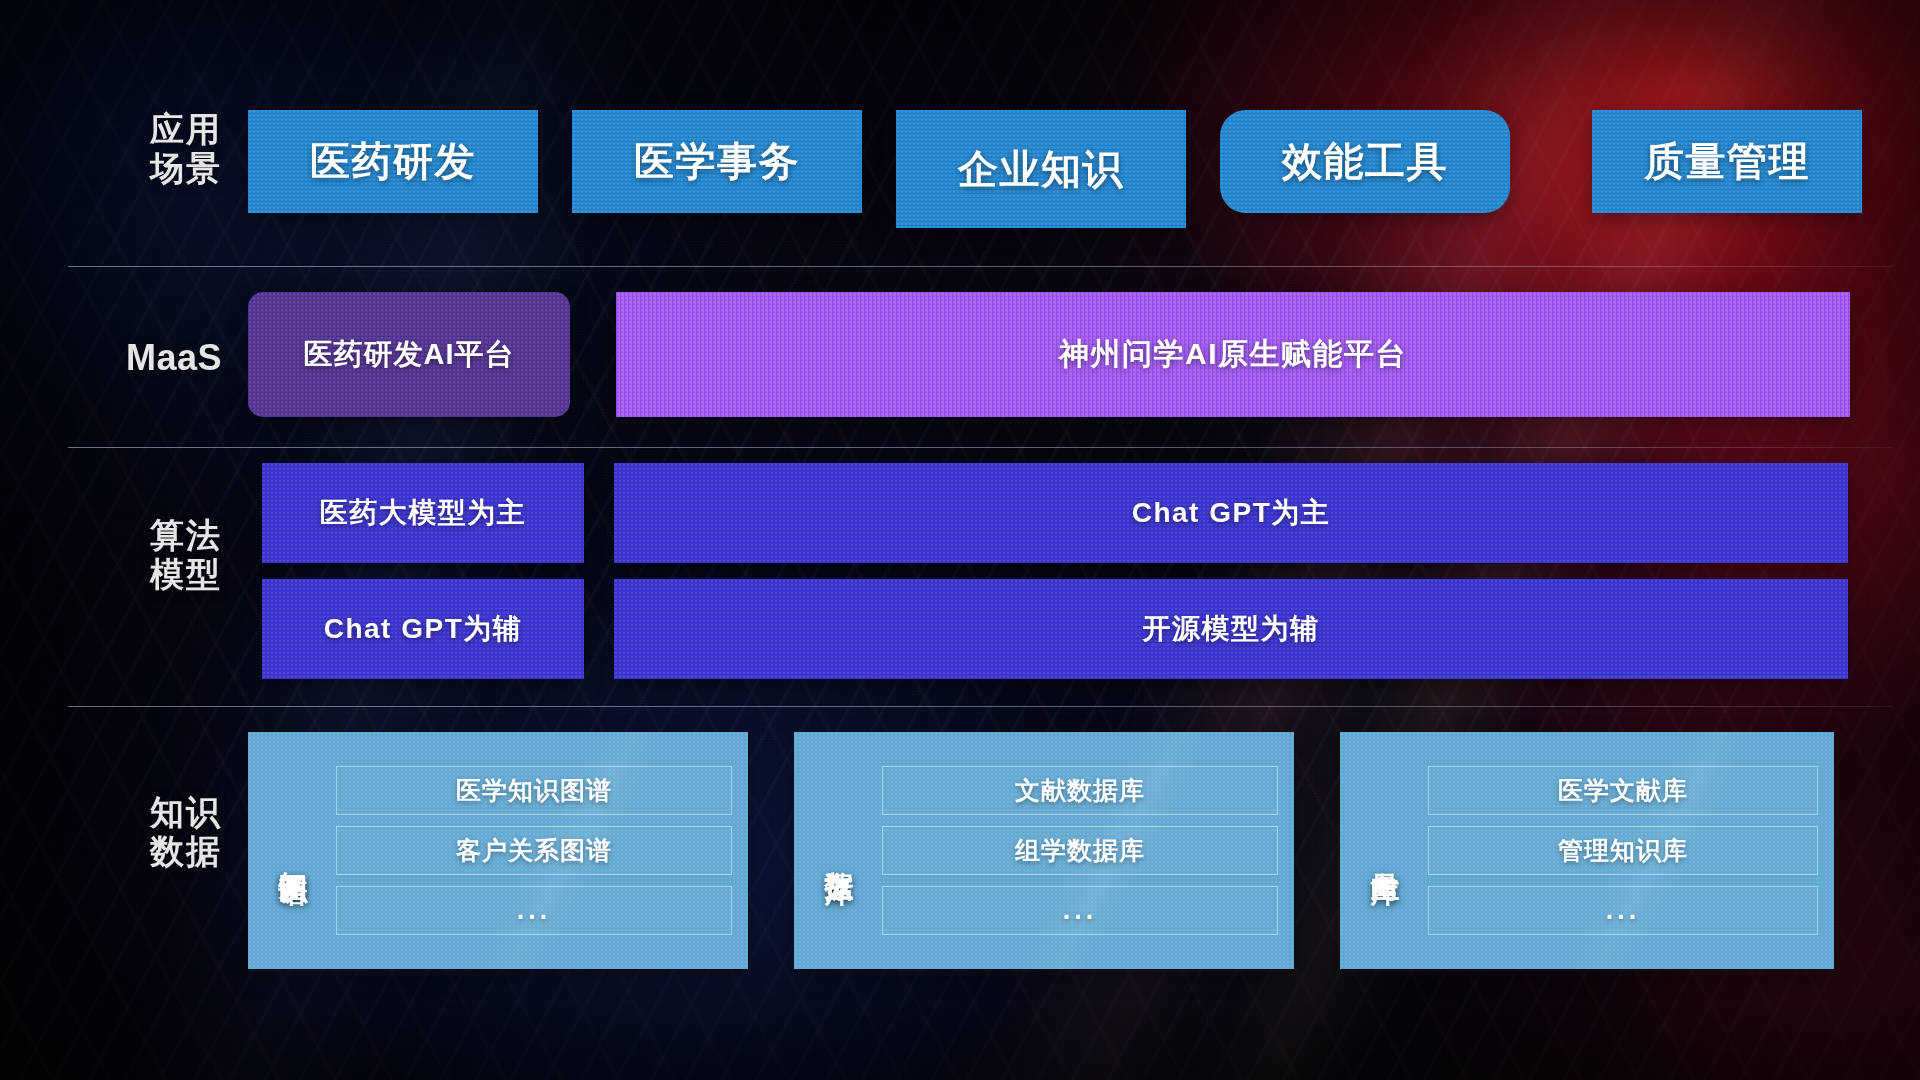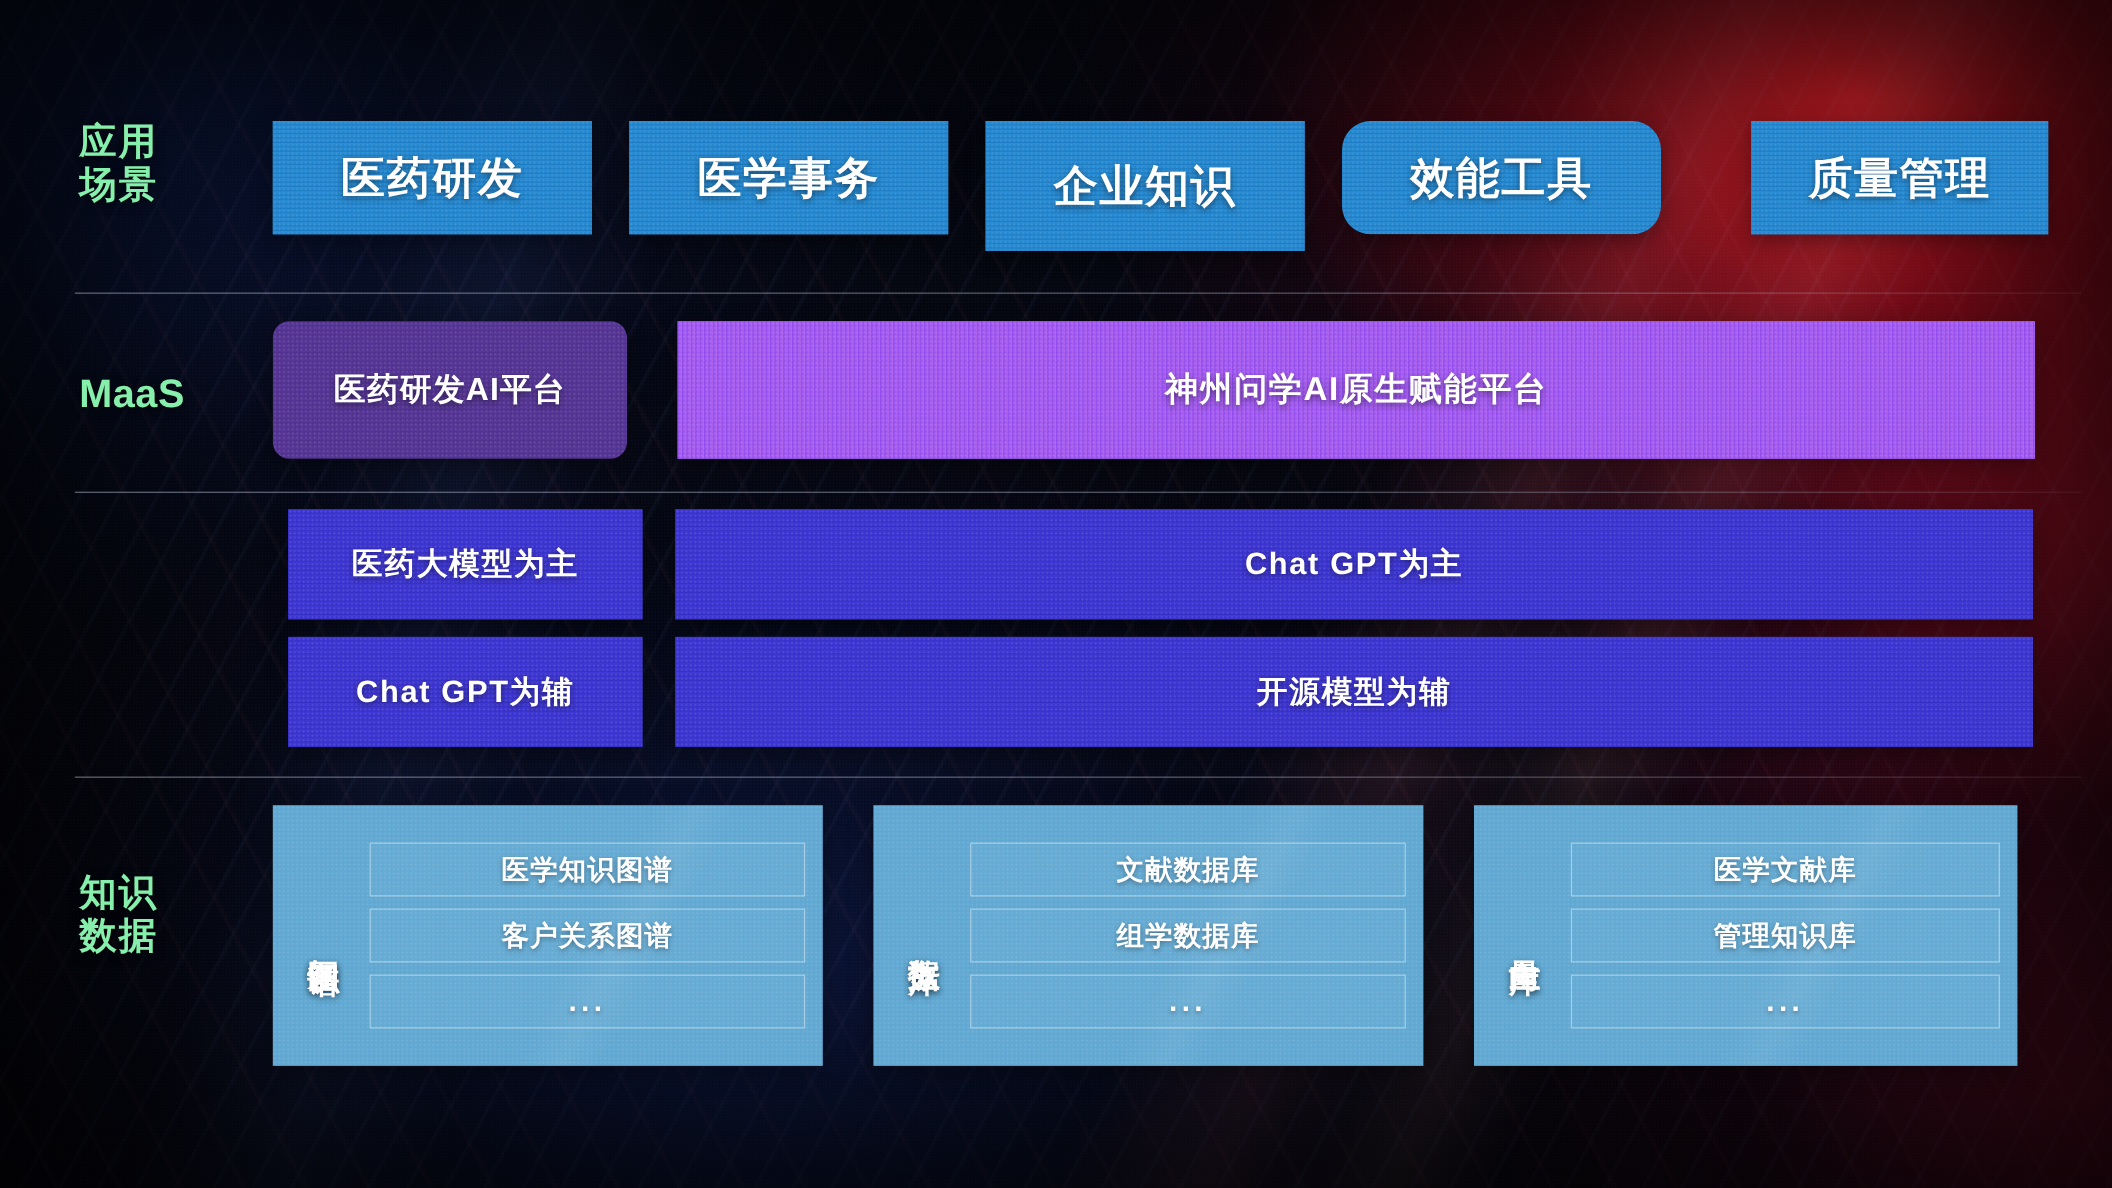--- a/index.html
+++ b/index.html
@@ -66,22 +66,22 @@
 
   
   #diagram {
     position: absolute;
     inset: 0;
   }
 
   .row-label {
     position: absolute;
     width: 150px;
-    text-align: left;
-    color: #86efac;
+    text-align: right;
+    color: #e5e5e5;
     font-weight: 700;
     letter-spacing: 2px;
     line-height: 1.16;
     text-shadow: 0 2px 10px rgba(0,0,0,.65);
     white-space: pre-line;
   }
   .row-label.cn { font-size: 34px; }
   .row-label.en { font-size: 36px; letter-spacing: 0.5px; }
 
   .divider {
@@ -249,20 +249,22 @@
 
     <div class="box box-maas-left" style="left:248px; top:292px; width:322px; height:125px;">
       <span>医药研发AI平台</span>
     </div>
     <div class="box box-maas-right" style="left:600px; top:292px; width:1234px; height:125px;">
       <span>神州问学AI原生赋能平台</span>
     </div>
 
     <div class="divider" style="left:68px; right:28px; top:447px;"></div>
 
+    <div class="row-label cn" style="left:72px; top:516px;">算法
+模型</div>
 
     <div class="box box-algo" style="left:248px; top:463px; width:322px; height:100px;">
       <span>医药大模型为主</span>
     </div>
     <div class="box box-algo" style="left:600px; top:463px; width:1234px; height:100px;">
       <span>Chat GPT为主</span>
     </div>
     <div class="box box-algo" style="left:248px; top:579px; width:322px; height:100px;">
       <span>Chat GPT为辅</span>
     </div>

